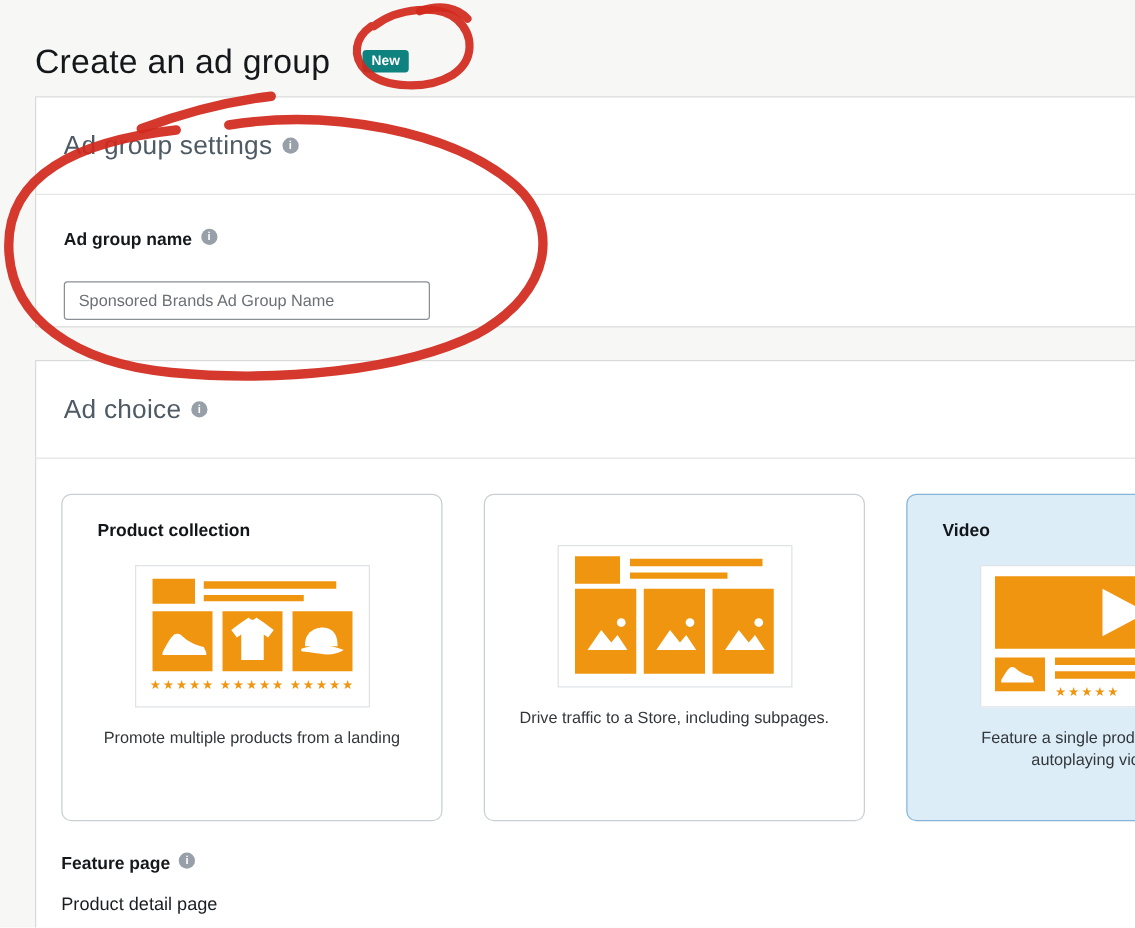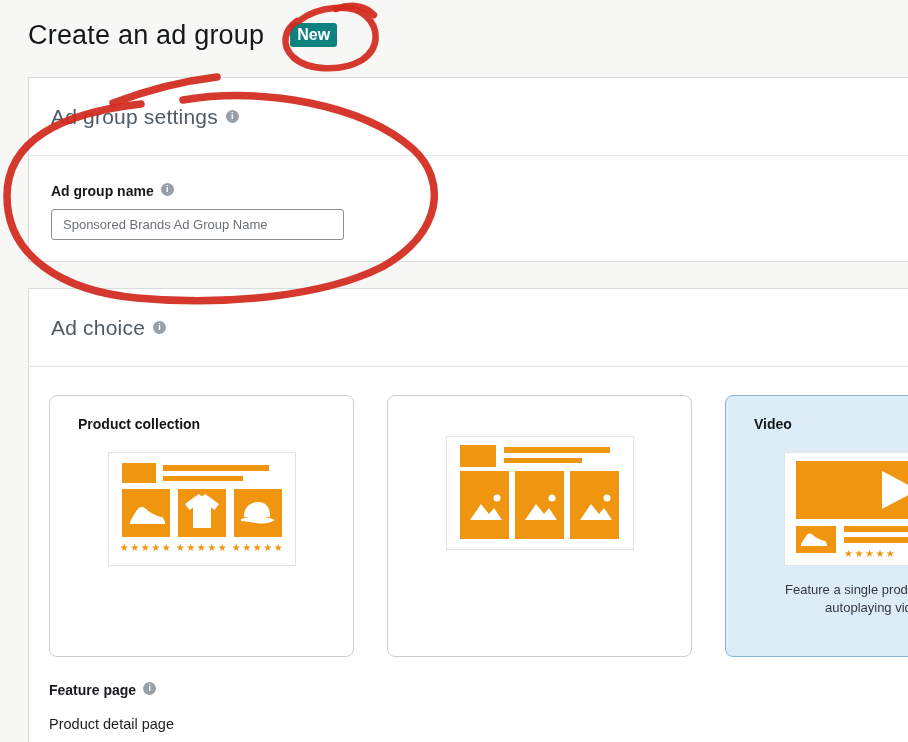--- a/index.html
+++ b/index.html
@@ -12,38 +12,38 @@
     --card-border:#C9CFD4;
   }
   *{box-sizing:border-box;}
   html,body{margin:0;padding:0;}
   body{
     width:908px;height:742px;position:relative;overflow:hidden;
     background:#f7f7f6;
     font-family:"Liberation Sans", sans-serif;
     color:#16191c;
   }
-  .title-row{position:absolute;left:28px;top:14px;height:42px;display:flex;align-items:center;gap:26px;z-index:2;}
+  .title-row{position:absolute;left:28px;top:28px;height:42px;display:flex;align-items:center;gap:26px;z-index:2;}
   h1{margin:0;font-size:27px;font-weight:400;color:#15181b;letter-spacing:.2px;}
-  .new-badge{background:var(--badge-teal);color:#fff;font-size:16px;font-weight:700;padding:3px 7px;border-radius:3px;line-height:1.1;}
+  .new-badge{background:var(--badge-teal);color:#fff;font-size:11px;font-weight:700;padding:3px 7px;border-radius:3px;line-height:1.1;}
 
   .panel{position:absolute;left:28px;width:890px;background:#fff;border:1px solid var(--panel-border);z-index:1;}
   #panel-settings{top:77px;height:185px;}
   #panel-format{top:288px;height:470px;}
   .panel-header{height:78px;display:flex;align-items:center;gap:8px;padding:0 22px;border-bottom:1px solid #e4e6e6;}
   h2{margin:0;font-size:21px;font-weight:400;color:#4e5a64;letter-spacing:.2px;}
 
   .info-icon{width:13px;height:13px;border-radius:50%;background:#97a0a8;color:#fff;
     font-size:9px;font-weight:700;display:inline-flex;align-items:center;justify-content:center;
     flex:0 0 13px;cursor:pointer;font-style:normal;line-height:1;}
 
   #panel-settings .panel-body{padding:27px 22px 0;}
   .field-label{display:flex;gap:7px;font-size:14px;font-weight:700;color:#16191c;}
   #ad-group-name-input{
-    margin-top:10px;width:293px;height:31px;border:1px solid #8a8f94;border-radius:3px;
+    margin-top:26px;width:293px;height:31px;border:1px solid #8a8f94;border-radius:3px;
     padding:0 11px;font-size:13px;color:#444;outline:none;font-family:"Liberation Sans",sans-serif;
   }
   #ad-group-name-input::placeholder{color:#6b7076;opacity:1;}
 
   #panel-format .panel-body{padding:28px 0 0 20px;}
   .cards{display:flex;gap:33px;}
   .card{flex:0 0 305px;height:262px;background:#fff;border:1px solid var(--card-border);
     border-radius:8px;padding:20px 12px 0;cursor:pointer;}
   .card.selected{background:var(--selected-card-bg);border-color:var(--selected-card-border);}
   .card-title{font-size:14px;font-weight:700;color:#131619;margin-left:16px;}
@@ -110,20 +110,21 @@
             <g transform="translate(118,31)">
               <path fill="#fff" d="M10 27 C10 14 22 13 24 13 C36 13 36 25 36 27 L36 28 L10 28 Z"></path>
               <path fill="#fff" d="M7 30 Q24 24 41 31 Q33 36 22 34 Q13 32.5 7 32 Z"></path>
             </g>
             <text class="stars" x="30" y="93" text-anchor="middle">★★★★★</text>
             <text class="stars" x="86" y="93" text-anchor="middle">★★★★★</text>
             <text class="stars" x="142" y="93" text-anchor="middle">★★★★★</text>
           </svg>
         </div>
         <div class="card-desc">
+          <span>Promote multiple products from a landing</span>
         </div>
       </div>
 
       <div class="card">
         <div class="illustration">
           <svg width="172" height="102" viewBox="0 0 172 102">
             <rect class="fill-orange" x="6" y="3" width="36" height="22"></rect>
             <rect class="fill-orange" x="50" y="5" width="106" height="6"></rect>
             <rect class="fill-orange" x="50" y="16" width="78" height="5"></rect>
             <rect class="fill-orange" x="6" y="29" width="49" height="68"></rect>
@@ -135,20 +136,24 @@
             </g>
             <g transform="translate(61,29)">
               <circle fill="#fff" cx="37" cy="27" r="3.5"></circle>
               <path fill="#fff" d="M10 49 L21 33 L29 43 L34 37 L42 49 Z"></path>
             </g>
             <g transform="translate(116,29)">
               <circle fill="#fff" cx="37" cy="27" r="3.5"></circle>
               <path fill="#fff" d="M10 49 L21 33 L29 43 L34 37 L42 49 Z"></path>
             </g>
           </svg>
+        </div>
+        <div class="card-desc">
+          <span>Drive traffic to a Store, including subpages.</span>
+          <span></span>
         </div>
       </div>
 
       <div class="card selected">
         <div class="card-title">Video</div>
         <div class="illustration">
           <svg width="172" height="102" viewBox="0 0 172 102">
             <rect class="fill-orange" x="4" y="3" width="164" height="58"></rect>
             <polygon fill="#fff" points="90,13 90,51 126,32"></polygon>
             <rect class="fill-orange" x="4" y="68" width="40" height="27"></rect>

